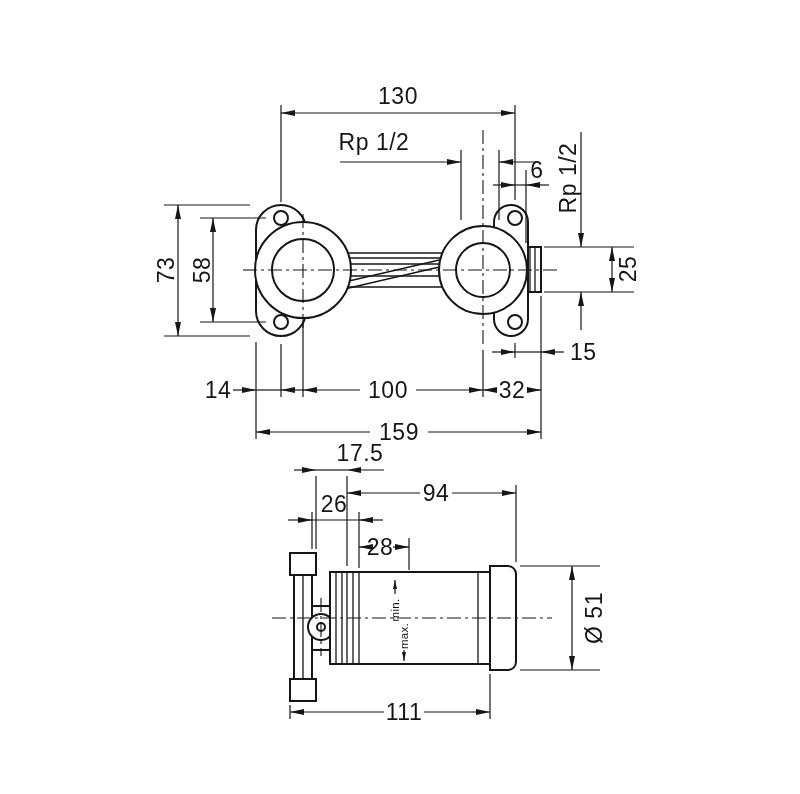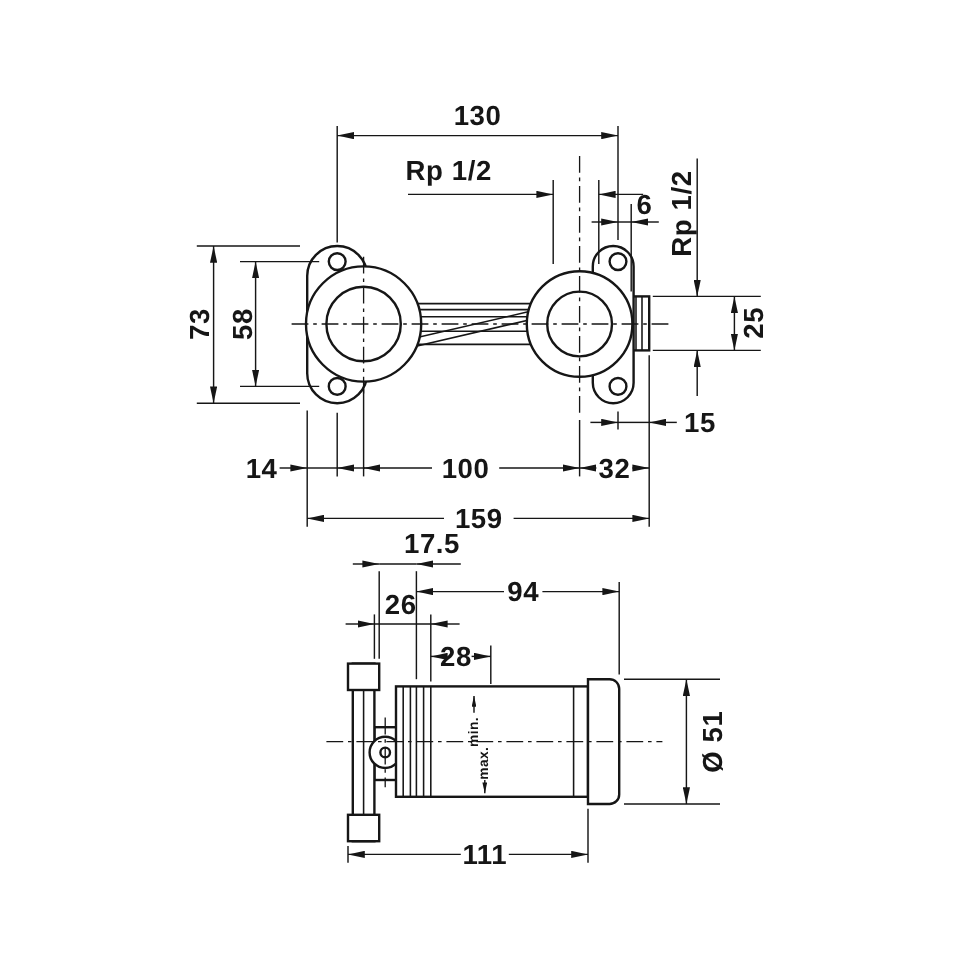--- a/index.html
+++ b/index.html
@@ -1,16 +1,16 @@
 <!DOCTYPE html>
 <html><head>
 <meta charset="utf-8">
 <style>
   html,body{margin:0;padding:0;background:#ffffff;}
-  .page{width:800px;height:794px;background:#ffffff;overflow:hidden;position:relative;font-weight:bold;}
+  .page{width:800px;height:794px;background:#ffffff;overflow:hidden;position:relative;}
   svg{display:block;}
   .obj  {fill:none;stroke:#161616;stroke-width:2;}
   .objw {fill:#ffffff;stroke:#161616;stroke-width:2;}
   .thin {fill:none;stroke:#161616;stroke-width:1.3;}
   .dim  {fill:none;stroke:#161616;stroke-width:1.2;}
   .ext  {fill:none;stroke:#161616;stroke-width:1.2;}
   .cl   {fill:none;stroke:#161616;stroke-width:1.1;stroke-dasharray:14 4 3 4;}
   text  {font-family:"Liberation Sans","DejaVu Sans",sans-serif;font-size:23px;fill:#161616;letter-spacing:0.5px;}
   .mid  {dominant-baseline:central;}
   .sm   {font-size:11.5px;letter-spacing:0.3px;}

